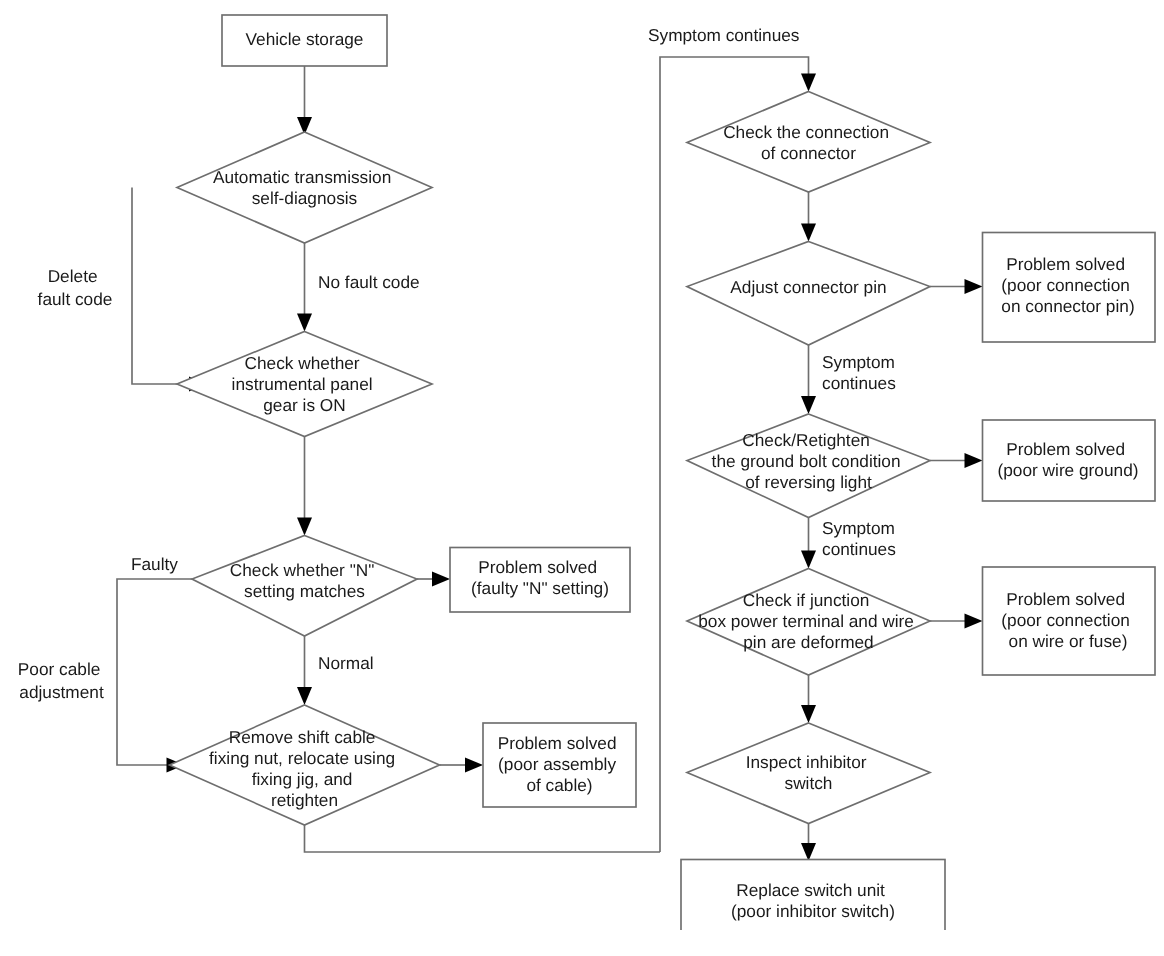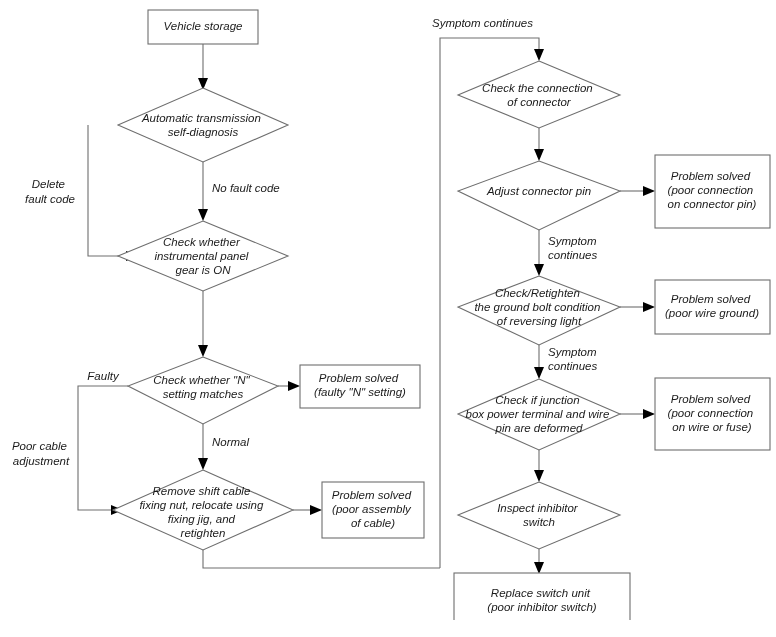--- a/index.html
+++ b/index.html
@@ -9,21 +9,20 @@
   }
   body {
     font-family: "Liberation Sans", sans-serif;
   }
   #flow-root {
     position: relative;
     width: 776px;
     height: 620px;
     background: #ffffff;
     overflow: hidden;
-    font-style: italic;
   }
   svg#flow-svg {
     position: absolute;
     left: 0;
     top: 0;
     width: 776px;
     height: 637px;
   }
   .node-shape {
     fill: #ffffff;

